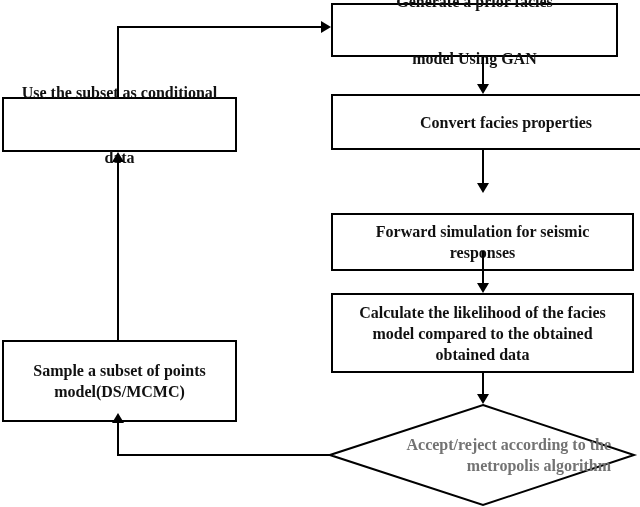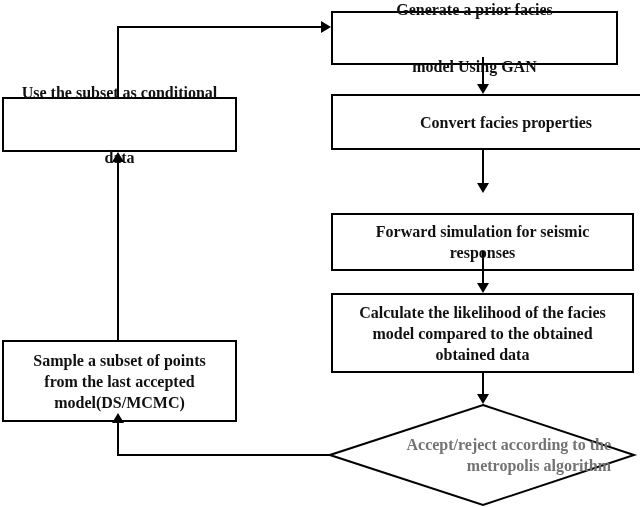--- a/index.html
+++ b/index.html
@@ -24,21 +24,21 @@
     flex-direction: column;
     justify-content: center;
     align-items: center;
     text-align: center;
     font-weight: bold;
     font-size: 16px;
     line-height: 21px;
     color: #111111;
     padding: 2px 4px;
   }
-  .node-r1 { left: 331px; top: 11px;   width: 287px; height: 54px; gap: 36px; }
+  .node-r1 { left: 331px; top: 3px;   width: 287px; height: 54px; gap: 36px; }
   .node-r2 { left: 331px; top: 94px;  width: 350px; height: 56px; }
   .node-r3 { left: 331px; top: 193px; width: 303px; height: 58px; margin-top: 20px; }
   .node-r4 { left: 331px; top: 293px; width: 303px; height: 80px; }
   .node-l1 { left: 2px;   top: 97px;  width: 235px; height: 55px; gap: 44px; }
   .node-l2 { left: 2px;   top: 340px; width: 235px; height: 82px; }
 
   .diamond-svg {
     position: absolute;
     left: 328px; top: 402px;
     width: 310px; height: 105px;
@@ -103,21 +103,20 @@
     <div>obtained data</div>
   </div>
 
   <div class="node node-l1">
     <div>Use the subset as conditional</div>
     <div>data</div>
   </div>
 
   <div class="node node-l2">
     <div>Sample a subset of points</div>
-    <div>from the last accepted</div>
     <div>model(DS/MCMC)</div>
   </div>
 
   <svg class="diamond-svg" viewBox="0 0 310 105">
     <polygon points="155,3 306,53 155,103 2,53" fill="#ffffff" stroke="#000000" stroke-width="2"></polygon>
   </svg>
   <div class="diamond-label">
     <div>Accept/reject according to the</div>
     <div>metropolis algorithm</div>
   </div>

